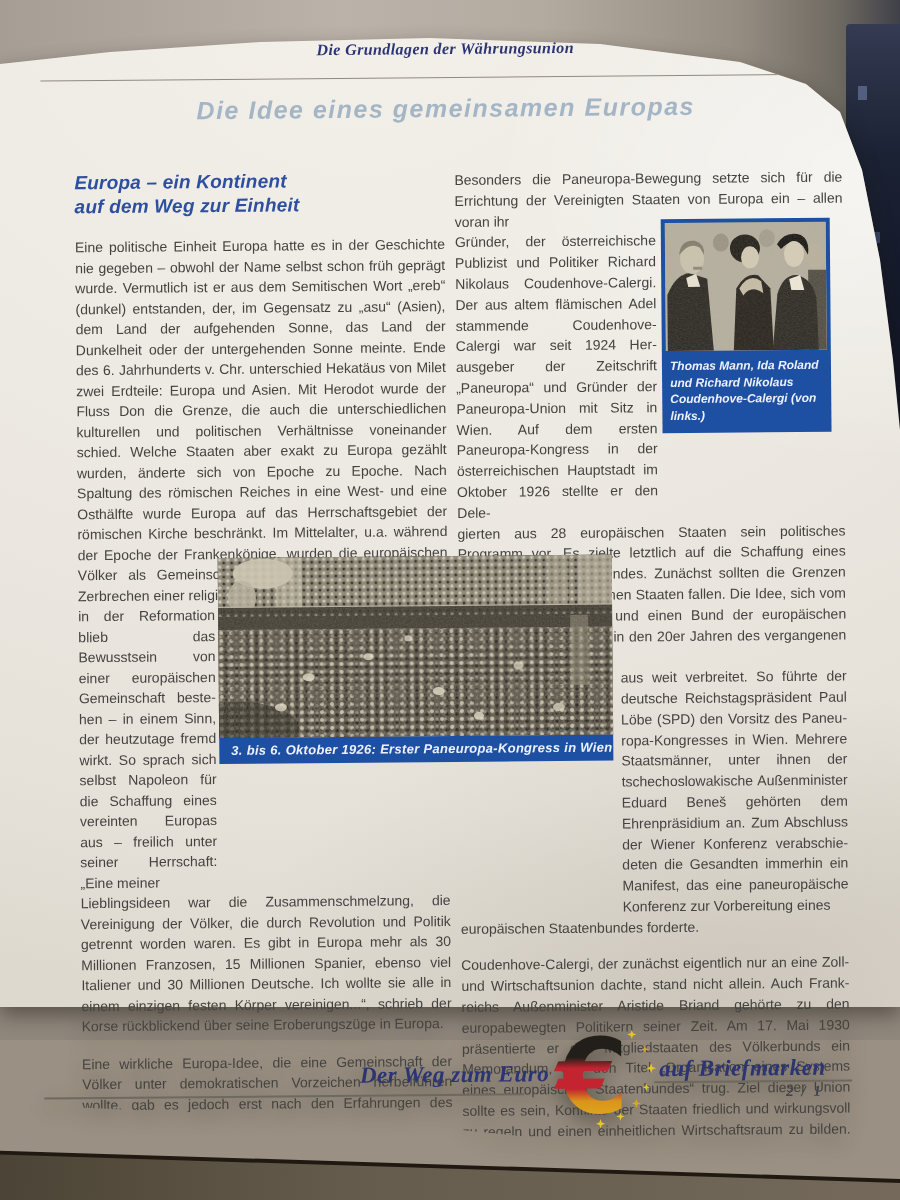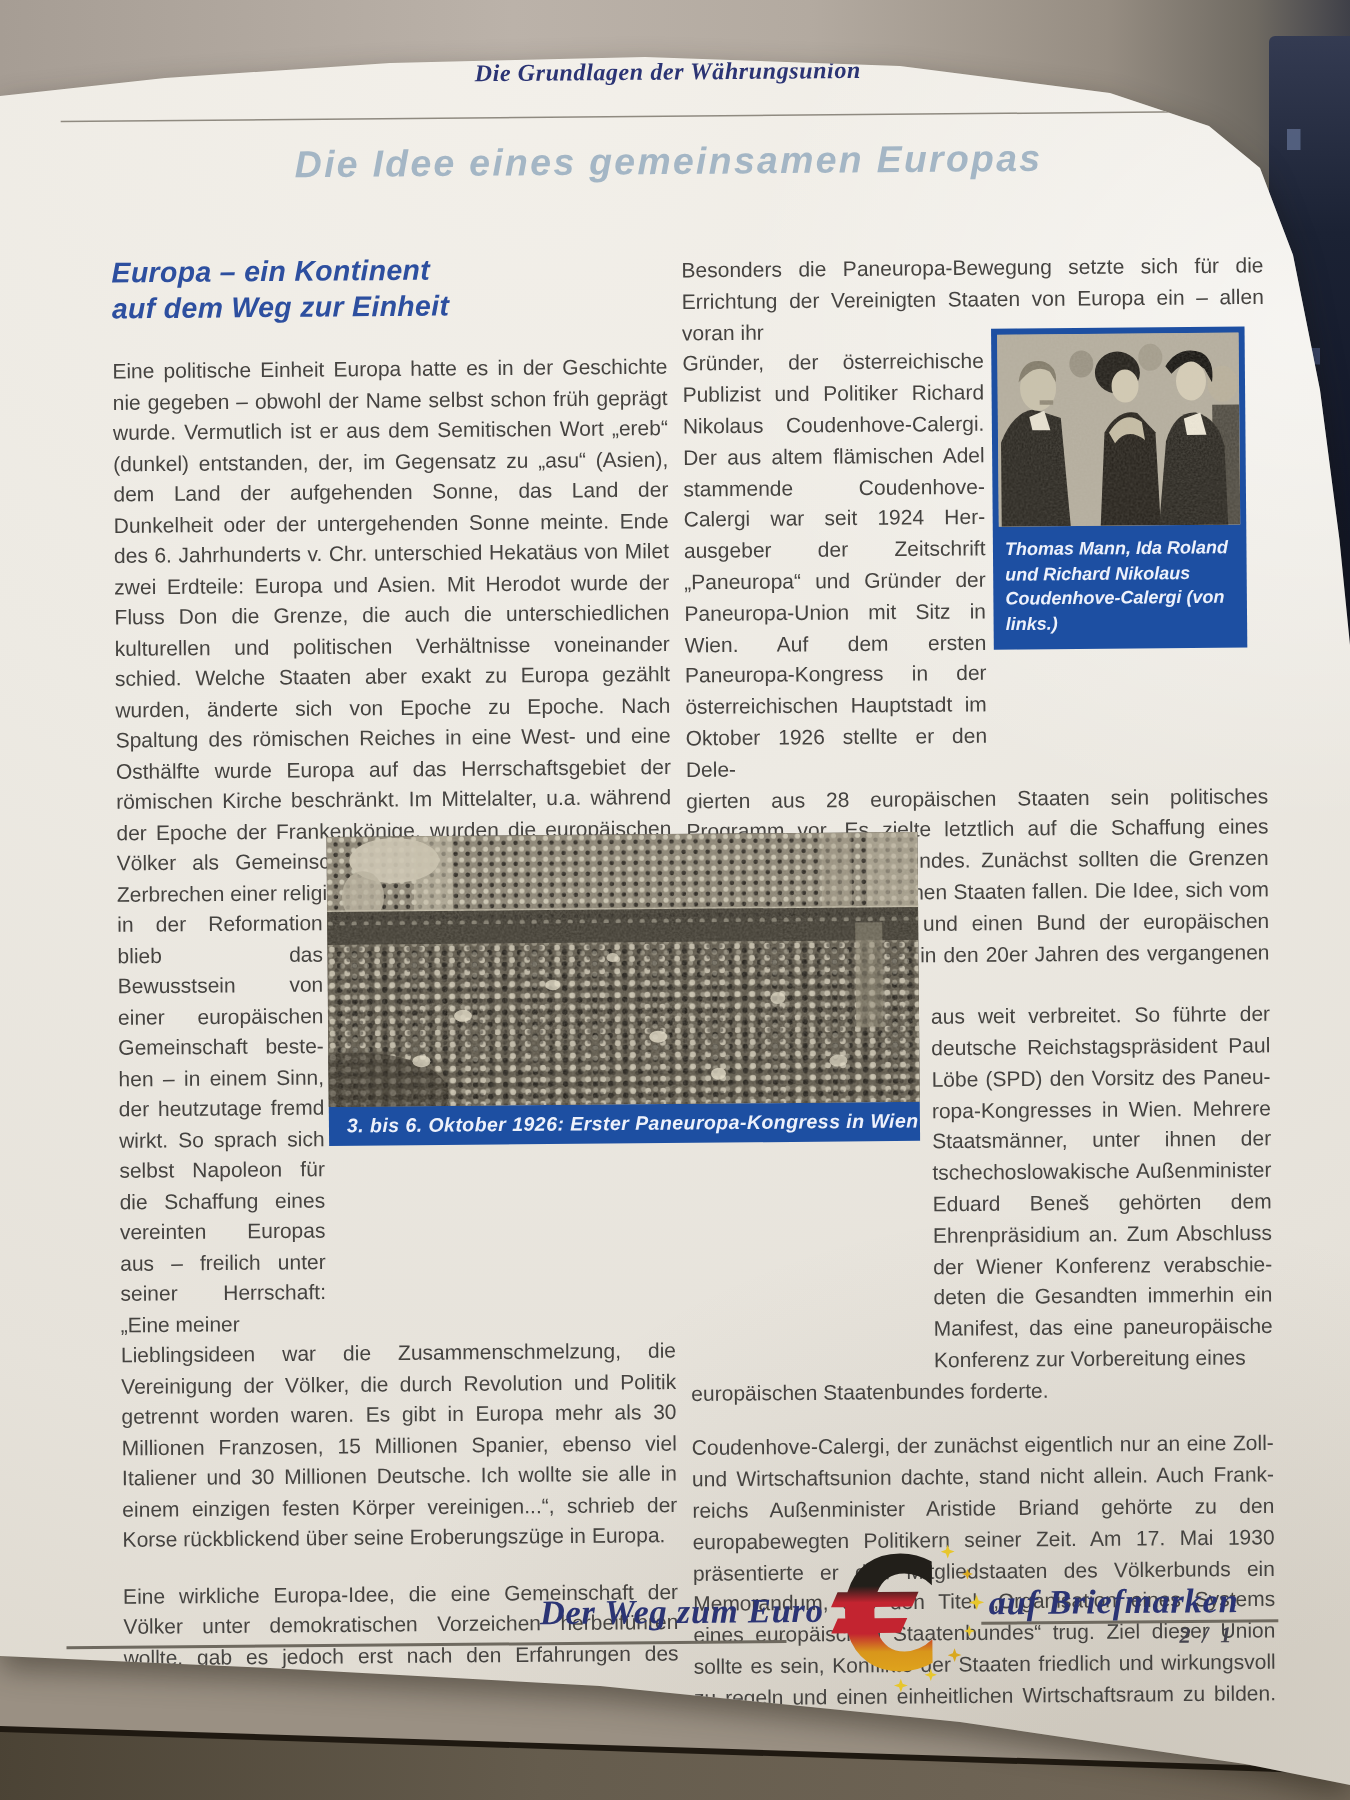--- a/index.html
+++ b/index.html
@@ -19,21 +19,21 @@
     background:linear-gradient(180deg,#343b52 0%,#1b2234 30%,#131829 65%,#0d1220 100%);
     border-radius:4px 0 0 10px;}
   .navy-speck{position:absolute;background:#5e6c8d;}
   .speck1{left:12px;top:62px;width:9px;height:14px;opacity:.8;}
   .speck2{left:24px;top:208px;width:10px;height:11px;background:#41517a;opacity:.8;}
   .speck3{left:30px;top:330px;width:9px;height:12px;background:#2e3c61;opacity:.9;}
 
   
   .page-wrap{position:absolute;left:0;top:0;width:900px;height:1200px;
     filter:drop-shadow(0 8px 10px rgba(25,20,12,.45));}
-  .page-shape{position:absolute;left:0;top:0;width:900px;height:1200px;
+  .page-shape{position:absolute;left:0;top:0;width:900px;height:1007px;
     clip-path:polygon(0px 64px,110px 52px,260px 42px,430px 38px,600px 44px,740px 62px,806px 84px,
       840px 112px,862px 170px,880px 260px,893px 360px,900px 430px,900px 1190px,830px 1176px,
       640px 1148px,400px 1124px,180px 1112px,0px 1104px);
     background:
       radial-gradient(60% 40% at 96% 18%, rgba(255,255,255,.5), transparent 70%),
       radial-gradient(90% 55% at 80% 100%, rgba(110,100,85,.16), transparent 60%),
       radial-gradient(140% 100% at 40% 0%, #f3f0ea 0%, #edeae3 45%, #e6e2da 80%, #ded9cf 100%);}
   .content{position:absolute;left:0;top:0;width:900px;height:1200px;
     transform:rotate(-0.5deg);transform-origin:450px 600px;}
 

